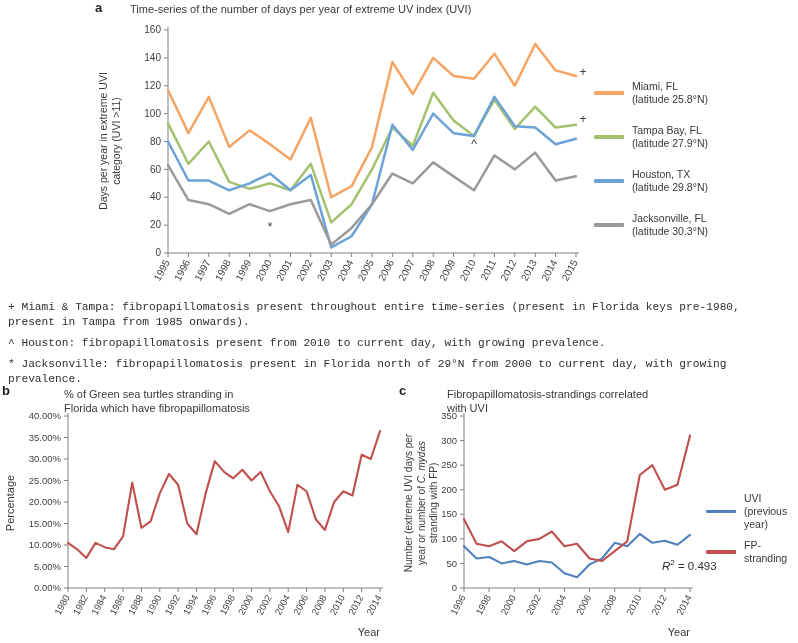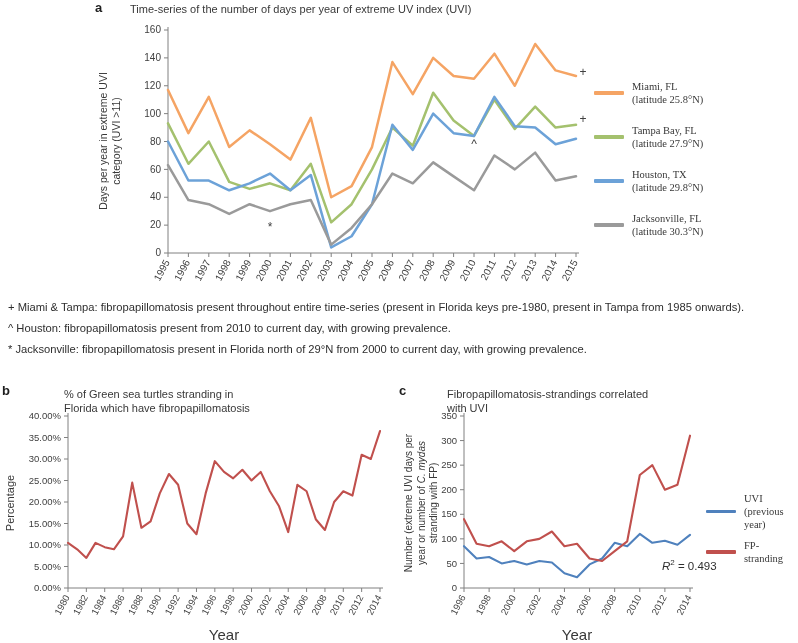--- a/index.html
+++ b/index.html
@@ -5,25 +5,25 @@
   html,body{margin:0;padding:0;background:#fff;}
   body{font-family:"Liberation Sans",sans-serif;color:#3c3c3c;}
   .page{position:relative;width:798px;height:643px;background:#fff;overflow:hidden;}
   .panel-label{position:absolute;font-weight:bold;font-size:13px;color:#1e1e1e;}
   .chart-title{position:absolute;text-align:left;font-size:11px;line-height:14px;color:#383838;}
   .rot-label{position:absolute;transform:translate(-50%,-50%) rotate(-90deg);text-align:center;
              font-size:10.5px;line-height:13px;white-space:nowrap;color:#383838;}
   .svg-host{position:absolute;}
   svg{font-family:"Liberation Sans",sans-serif;}
   .legend{position:absolute;display:flex;flex-direction:column;}
-  .legend-item{display:flex;align-items:center;font-size:10.5px;line-height:13px;color:#383838;font-family:Liberation Serif, serif;}
+  .legend-item{display:flex;align-items:center;font-size:10.5px;line-height:13px;color:#383838;}
   .swatch{display:inline-block;width:30px;height:3.5px;margin-right:8px;flex:0 0 auto;border-radius:1px;}
   .footnotes{position:absolute;font-size:11.2px;line-height:15px;color:#2e2e2e;}
   .footnotes p{margin:0 0 6px 0;}
-  .axis-title{position:absolute;text-align:center;font-size:15px;color:#383838;}
+  .axis-title{position:absolute;text-align:right;font-size:11px;color:#383838;}
   .r2{position:absolute;font-size:11.5px;color:#2e2e2e;}
   .r2 sup{font-size:8px;}
   .blk{display:block;}
 </style>
 </head>
 <body>
 
 <div class="page">
 
   <div class="panel-label" style="left:95px;top:0;">a</div>
@@ -134,21 +134,21 @@
       </div>
       <div class="legend-item">
         <span class="swatch" style="background: rgb(154, 154, 154);"></span>
         <span>
           <span class="blk">Jacksonville, FL</span>
           <span class="blk">(latitude 30.3°N)</span>
         </span>
       </div>
     </div>
 
-  <div class="footnotes" style="left:8px;top:300px;width:782px;">
+  <div class="footnotes" style="left:8px;top:300px;width:782px;font-family:Liberation Mono, monospace;">
     <p>+ Miami &amp; Tampa: fibropapillomatosis present throughout entire time-series (present in Florida keys pre-1980, present in Tampa from 1985 onwards).</p>
     <p>^ Houston: fibropapillomatosis present from 2010 to current day, with growing prevalence.</p>
     <p>* Jacksonville: fibropapillomatosis present in Florida north of 29°N from 2000 to current day, with growing prevalence.</p>
   </div>
 
   <div class="panel-label" style="left:2px;top:383px;">b</div>
 
   <div class="chart-title" style="left:64px;top:387px;width:320px;">
     <span class="blk">% of Green sea turtles stranding in</span>
     <span class="blk">Florida which have fibropapillomatosis</span>

